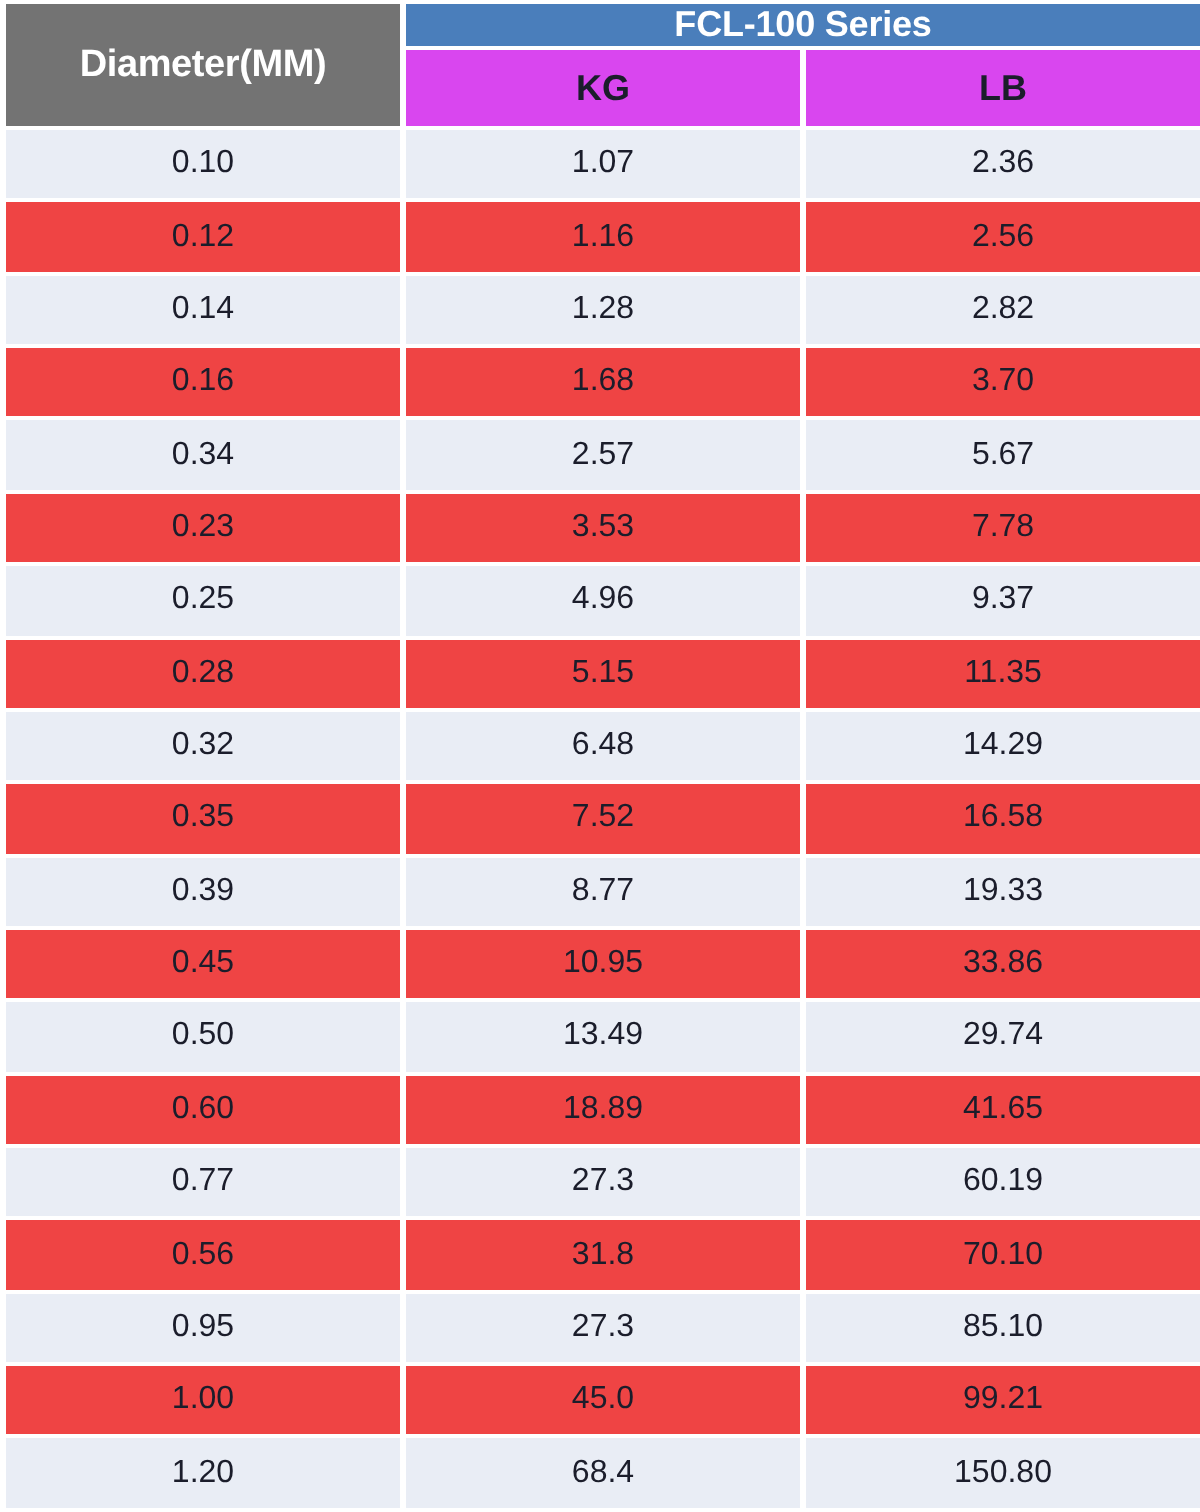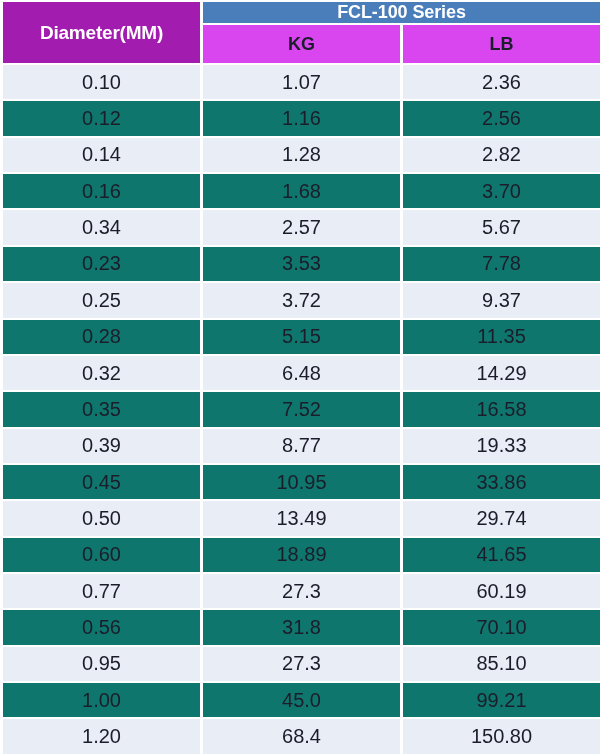--- a/index.html
+++ b/index.html
@@ -27,21 +27,21 @@
 
   th, td {
     padding: 0;
     margin: 0;
     text-align: center;
     vertical-align: middle;
     font-weight: normal;
   }
 
   .hdr-dia {
-    background: #a21caf;
+    background: #737373;
     color: #ffffff;
     font-weight: bold;
     font-size: 19px;
     letter-spacing: -0.2px;
   }
   .hdr-series {
     background: #4a7ebb;
     color: #ffffff;
     font-weight: bold;
     font-size: 18px;
@@ -50,26 +50,26 @@
   }
   .hdr-sub {
     background: #d946ef;
     color: #1b1d2b;
     font-size: 18px;
     height: 38px;
     font-weight: bold;
   }
 
   tr.data-row td {
-    font-size: 20px;
+    font-size: 16px;
     color: #1b1d2b;
     height: 33px;
   }
   tr.row-light td { background: #e9edf5; }
-  tr.row-dark  td { background: #0f766e; }
+  tr.row-dark  td { background: #ef4444; }
 </style>
 </head>
 <body>
 
 <table id="spec-table">
   <colgroup>
     <col class="c-dia">
     <col class="c-kg">
     <col class="c-lb">
   </colgroup>
@@ -109,21 +109,21 @@
         <td>2.57</td>
         <td>5.67</td>
       </tr>
       <tr class="data-row row-dark">
         <td>0.23</td>
         <td>3.53</td>
         <td>7.78</td>
       </tr>
       <tr class="data-row row-light">
         <td>0.25</td>
-        <td>3.72</td>
+        <td>4.96</td>
         <td>9.37</td>
       </tr>
       <tr class="data-row row-dark">
         <td>0.28</td>
         <td>5.15</td>
         <td>11.35</td>
       </tr>
       <tr class="data-row row-light">
         <td>0.32</td>
         <td>6.48</td>

